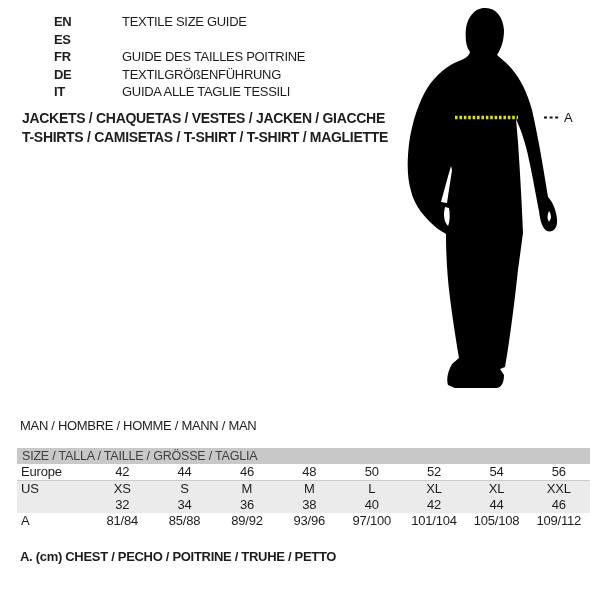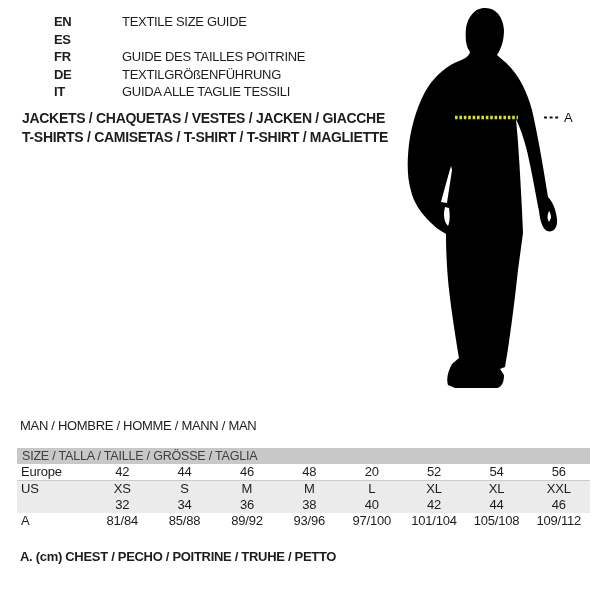--- a/index.html
+++ b/index.html
@@ -118,21 +118,21 @@
 <div class="abs size-table">
   <div class="t-header" style="background: rgb(200, 200, 200);">
     <span>SIZE / TALLA / TAILLE / GRÖSSE / TAGLIA</span>
   </div>
   <div class="t-row r-europe">
     <span class="t-label">Europe</span>
     <span class="t-cell">42</span>
     <span class="t-cell">44</span>
     <span class="t-cell">46</span>
     <span class="t-cell">48</span>
-    <span class="t-cell">20</span>
+    <span class="t-cell">50</span>
     <span class="t-cell">52</span>
     <span class="t-cell">54</span>
     <span class="t-cell">56</span>
   </div>
   <div class="t-row r-us" style="background: rgb(235, 235, 235);">
     <span class="t-label">US</span>
     <span class="t-cell">XS</span>
     <span class="t-cell">S</span>
     <span class="t-cell">M</span>
     <span class="t-cell">M</span>

